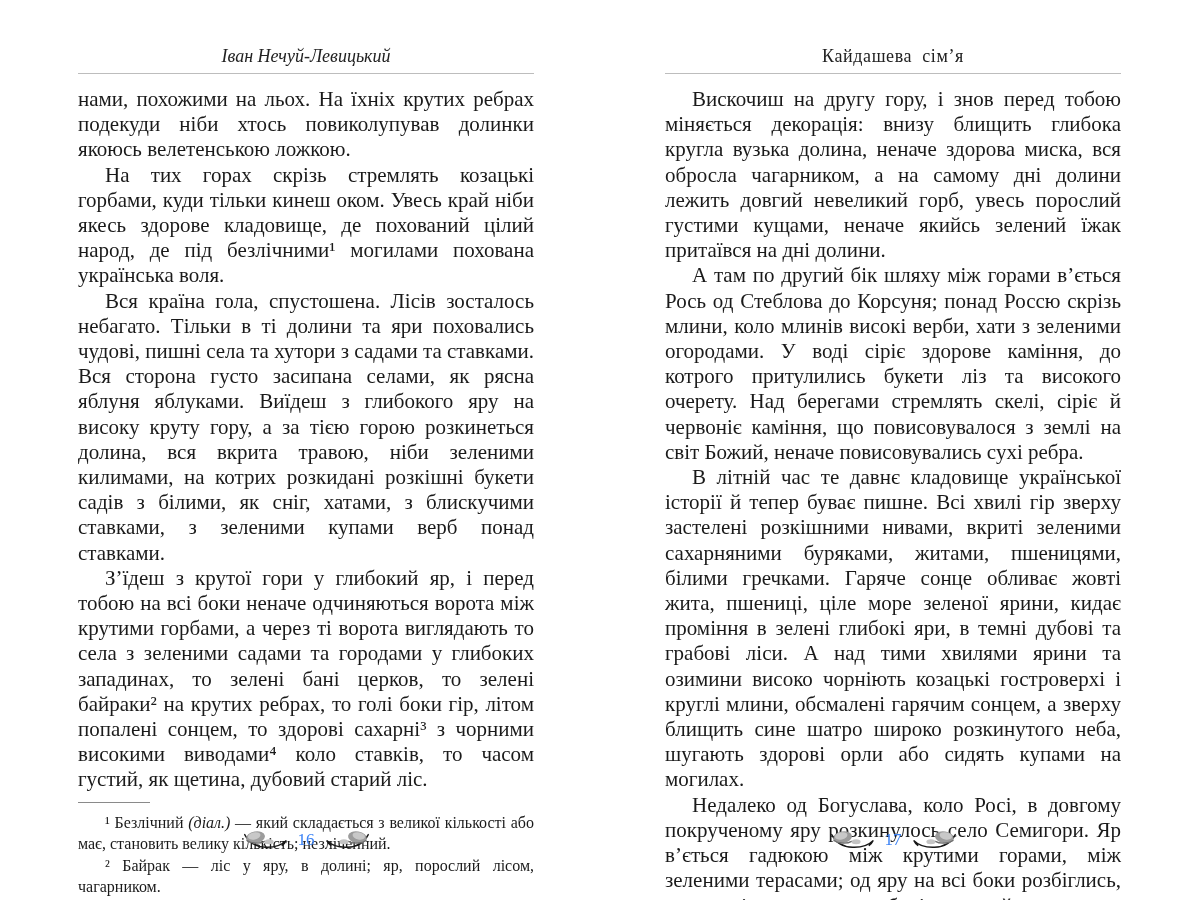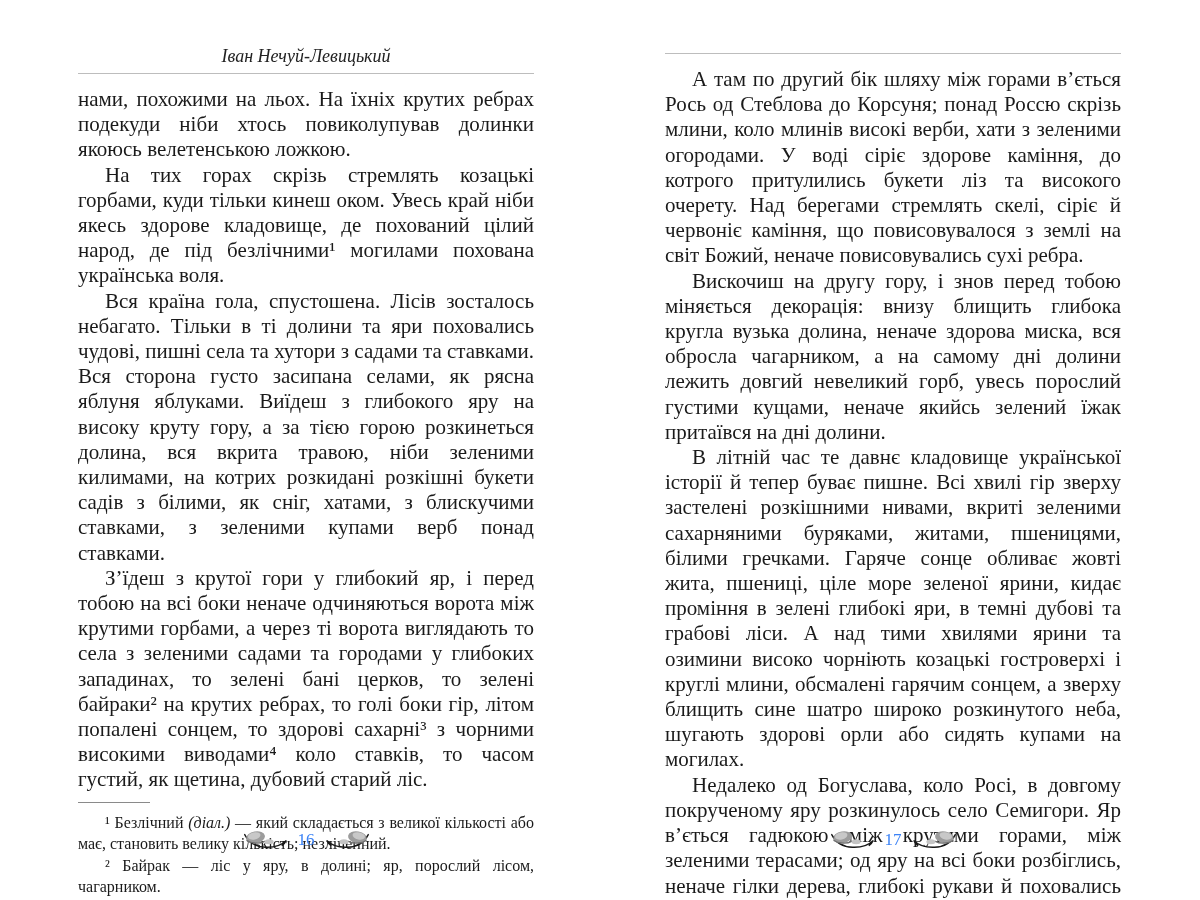--- a/index.html
+++ b/index.html
@@ -90,28 +90,29 @@
       <span class="orn mirror">
         <svg viewBox="0 0 52 26">
             <use href="#leaf-orn"></use>
           </svg>
       </span>
     </footer>
   </section>
 
   <section class="page page-right">
     <header>
+      <div class="running-head">Кайдашева сім’я</div>
       <div class="head-rule"></div>
     </header>
 
     <div class="body-text">
 
+        <p class="para">Вискочиш на другу гору, і знов перед тобою міняється декорація: внизу блищить глибока кругла вузька долина, неначе здорова миска, вся обросла чагарником, а на самому дні долини лежить довгий невеликий горб, увесь порослий густими кущами, неначе якийсь зелений їжак притаївся на дні долини.</p>
+
         <p class="para">А там по другий бік шляху між горами в’ється Рось од Стеблова до Корсуня; понад Россю скрізь млини, коло млинів високі верби, хати з зеленими огородами. У воді сіріє здорове каміння, до котрого притулились букети ліз та високого очерету. Над берегами стремлять скелі, сіріє й червоніє каміння, що повисовувалося з землі на світ Божий, неначе повисовувались сухі ребра.</p>
-
-        <p class="para">Вискочиш на другу гору, і знов перед тобою міняється декорація: внизу блищить глибока кругла вузька долина, неначе здорова миска, вся обросла чагарником, а на самому дні долини лежить довгий невеликий горб, увесь порослий густими кущами, неначе якийсь зелений їжак притаївся на дні долини.</p>
 
         <p class="para">В літній час те давнє кладовище української історії й тепер буває пишне. Всі хвилі гір зверху застелені розкішними нивами, вкриті зеленими сахарняними буряками, житами, пшеницями, білими гречками. Гаряче сонце обливає жовті жита, пшениці, ціле море зеленої ярини, кидає проміння в зелені глибокі яри, в темні дубові та грабові ліси. А над тими хвилями ярини та озимини високо чорніють козацькі гостроверхі і круглі млини, обсмалені гарячим сонцем, а зверху блищить сине шатро широко розкинутого неба, шугають здорові орли або сидять купами на могилах.</p>
 
         <p class="para fill">Недалеко од Богуслава, коло Росі, в довгому покрученому яру розкинулось село Семигори. Яр в’ється гадюкою між крутими горами, між зеленими терасами; од яру на всі боки розбіглись, неначе гілки дерева, глибокі рукави й поховались десь далеко в густих лісах. На дні</p>
       </div>
 
     <footer class="pagefoot">
       <span class="orn">
         <svg viewBox="0 0 52 26">
             <use href="#leaf-orn"></use>

